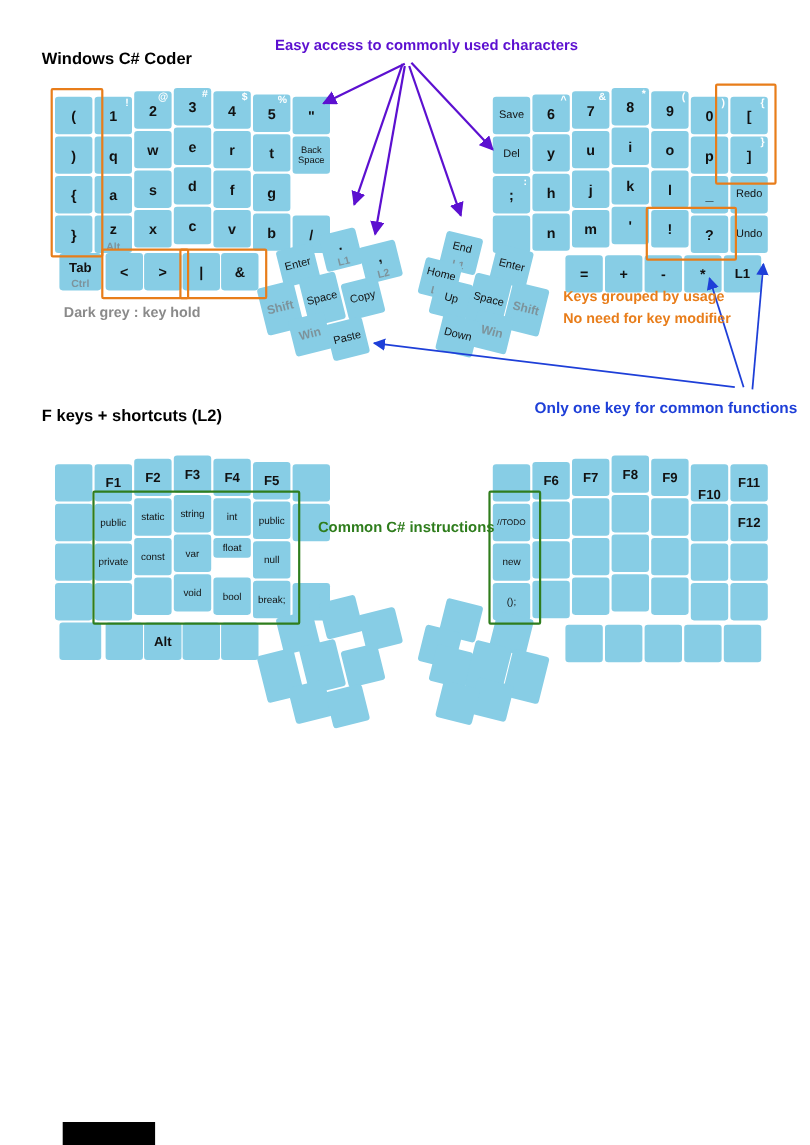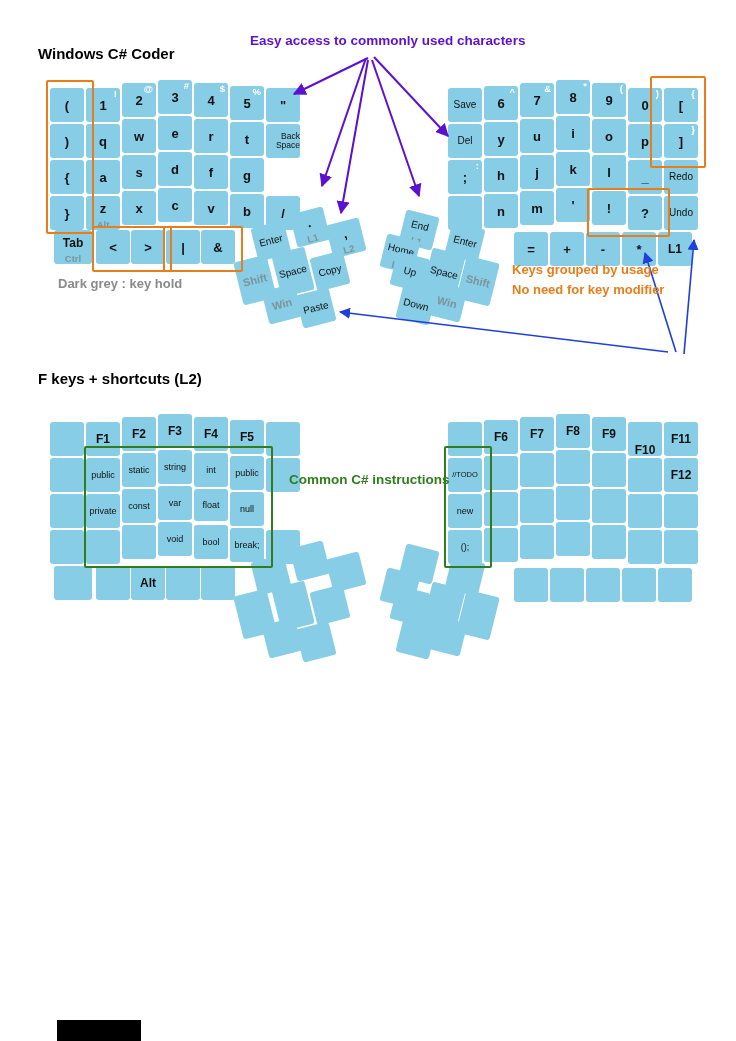--- a/index.html
+++ b/index.html
@@ -3,21 +3,21 @@
 <meta charset="utf-8">
 <style>
   html,body{margin:0;padding:0;background:#fff;}
   #page{position:relative;width:736px;height:1041px;background:#fff;overflow:hidden;
         font-family:"Liberation Sans",sans-serif;}
   .key{position:absolute;background:var(--key,#87cde5);border-radius:3px;box-sizing:border-box;
        display:flex;align-items:center;justify-content:center;color:#111;z-index:1;}
   .key .klabel{font-size:13px;font-weight:bold;line-height:1;}
   .key.word .klabel{font-size:10px;font-weight:normal;}
   .key.code .klabel{font-size:9px;font-weight:normal;}
-  .key.small .klabel{font-size:8.5px;font-weight:normal;text-align:right;line-height:1.1;white-space:normal;}
+  .key.small .klabel{font-size:8.5px;font-weight:normal;text-align:center;line-height:1.1;white-space:normal;}
   .key.tiny .klabel{font-size:7.5px;font-weight:normal;}
   .key.fkey .klabel{font-size:12px;font-weight:bold;}
   .key.tab .klabel{font-size:12px;font-weight:bold;}
   .key.greymain .klabel{font-size:11px;font-weight:bold;color:var(--hold,#7d939b);}
   .key.has-hold .klabel{margin-bottom:9px;}
   .ksub{position:absolute;top:1px;right:3px;font-size:9.5px;font-weight:bold;color:#fff;line-height:1;}
   .khold{position:absolute;bottom:1px;left:0;right:0;text-align:center;font-size:9.5px;font-weight:bold;
          color:var(--hold,#7d939b);line-height:1;}
   .hl{position:absolute;border:2px solid;background:transparent;z-index:4;pointer-events:none;border-radius:2px;}
   .note{position:absolute;z-index:6;line-height:1.25;}
@@ -34,20 +34,21 @@
 <body>
 
 <div id="page">
   <div class="note t-title" style="left:38px;top:45px;">Windows C# Coder</div>
   <div class="note t-purple" style="left:250px;top:33px;">Easy access to commonly used characters</div>
   <div class="note t-grey" style="left:38px;top:276px;padding-left:20px;">Dark grey : key hold</div>
   <div class="note t-orange" style="left:512px;top:260px;">
     <div>Keys grouped by usage</div>
     <div>No need for key modifier</div>
   </div>
+  <div class="note t-blue" style="left:486px;top:362px;">Only one key for common functions</div>
   <div class="note t-title" style="left:38px;top:370px;">F keys + shortcuts (L2)</div>
   <div class="note t-green" style="left:289px;top:472px;">Common C# instructions</div>
 
   <div id="board">
       <div class="key letter" style="left: 50px; top: 88px; width: 34px; height: 34px;">
         <span class="klabel">(</span>
       </div>
       <div class="key letter" style="left: 86px; top: 88px; width: 34px; height: 34px;">
         <span class="klabel">1</span>
         <span class="ksub">!</span>
@@ -354,21 +355,21 @@
       </div>
       <div class="key code" style="left: 86px; top: 494px; width: 34px; height: 34px;">
         <span class="klabel">private</span>
       </div>
       <div class="key code" style="left: 122px; top: 489px; width: 34px; height: 34px;">
         <span class="klabel">const</span>
       </div>
       <div class="key code" style="left: 158px; top: 486px; width: 34px; height: 34px;">
         <span class="klabel">var</span>
       </div>
-      <div class="key code" style="left: 194px; top: 489px; width: 34px; height: 32px;">
+      <div class="key code" style="left: 194px; top: 489px; width: 34px; height: 18px;">
         <span class="klabel">float</span>
       </div>
       <div class="key code" style="left: 230px; top: 492px; width: 34px; height: 34px;">
         <span class="klabel">null</span>
       </div>
       <div class="key letter" style="left: 50px; top: 530px; width: 34px; height: 34px;">
         <span class="klabel"></span>
       </div>
       <div class="key letter" style="left: 86px; top: 530px; width: 34px; height: 34px;">
         <span class="klabel"></span>

